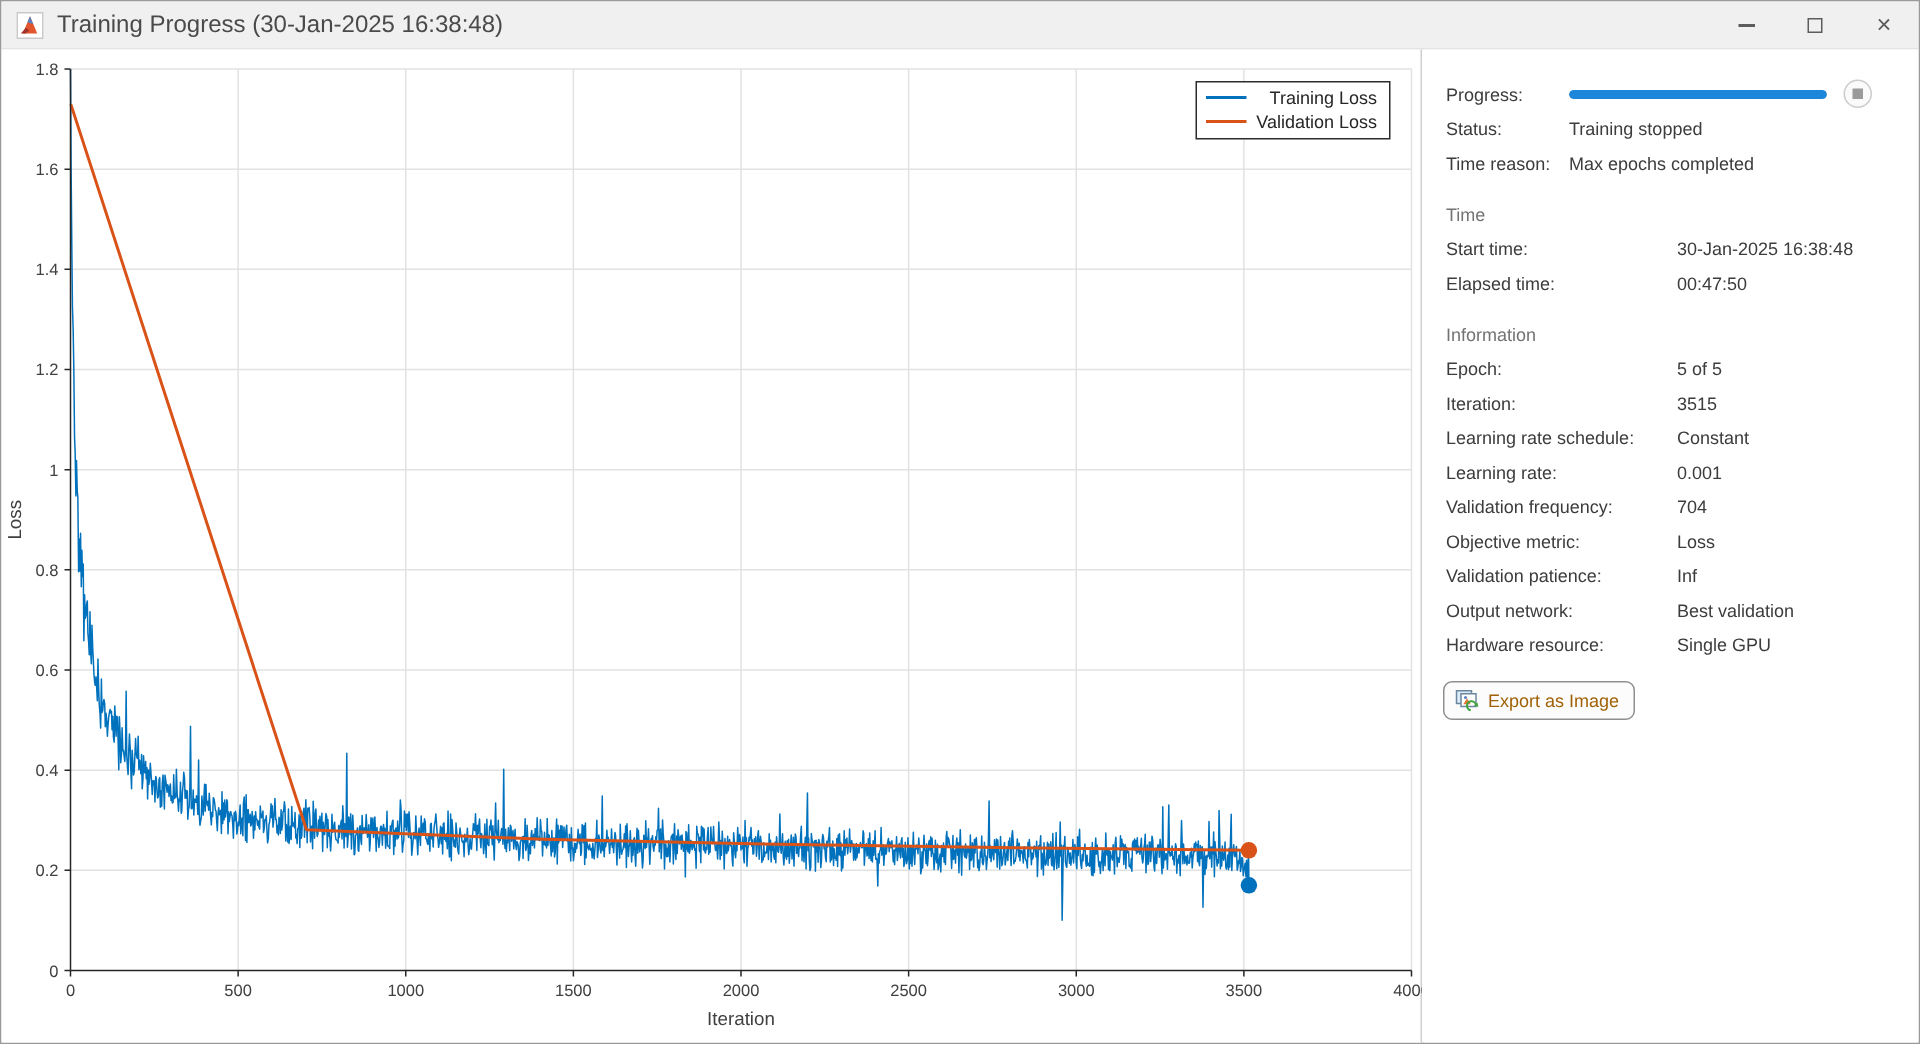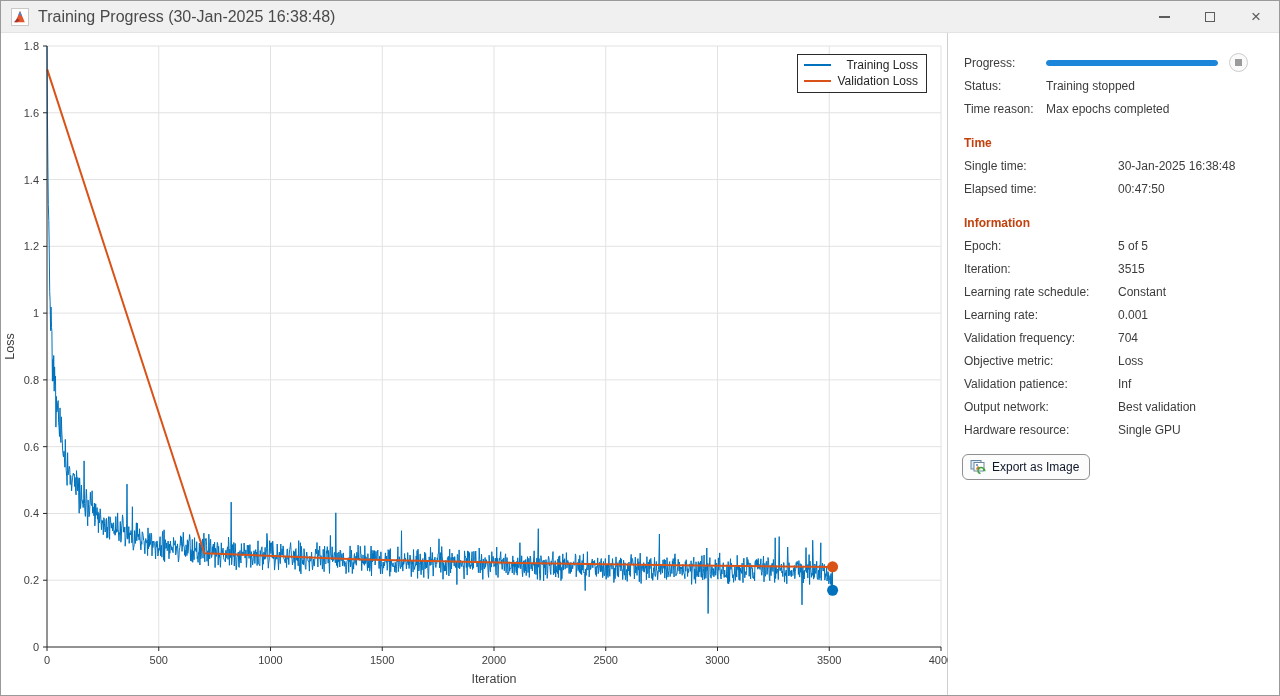--- a/index.html
+++ b/index.html
@@ -32,32 +32,32 @@
   .lswatch { display:inline-block; width:27px; border-top:2px solid #000; margin-right:7px; }
   .lname { font-size:12px; color:#262626; white-space:nowrap; }
 
   
   .panel { position:absolute; left:948px; top:32px; width:330px; height:662px;
     background:#fff; padding-top:18px; font-size:12px; color:#3c3c3c; }
   .prow { display:flex; align-items:center; min-height:23px; padding-left:15px; }
   .prow.g1 .plabel { width:82px; }
   .plabel { width:154px; flex:none; color:#3c3c3c; }
   .pvalue { color:#3c3c3c; white-space:nowrap; }
-  .pheader { font-weight:bold; color:#c2410c; padding-left:15px; height:23px;
+  .pheader { font-weight:normal; color:#737373; padding-left:15px; height:23px;
     display:flex; align-items:center; }
   .mt12 { margin-top:11px; }
   .progress-track { width:172px; height:6px; border-radius:3px; background:#dcdcdc;
     overflow:hidden; }
   .progress-fill { height:100%; border-radius:3px; }
   .stop-btn { width:19px; height:19px; margin-left:11px; border-radius:50%;
     border:1px solid #cccccc; background:#fafafa; display:flex; align-items:center;
     justify-content:center; cursor:default; }
   .stop-square { width:7px; height:7px; background:#9b9b9b; }
   .export-btn { margin:13px 0 0 13px; display:inline-flex; align-items:center;
-    padding:4px 10px 4px 7px; font-size:12px; color:#0f172a; background:#fcfcfc;
+    padding:4px 10px 4px 7px; font-size:12px; color:#a16207; background:#fcfcfc;
     border:1px solid #8f8f8f; border-radius:6px; cursor:pointer;
     font-family:"Liberation Sans", sans-serif; }
   .export-btn svg { margin-right:6px; }
 </style>
 </head>
 <body>
 
 <div class="window">
 
   <div class="titlebar">
@@ -177,21 +177,21 @@
     </div>
 
     <div class="prow g1">
       <span class="plabel">Time reason:</span>
       <span class="pvalue">Max epochs completed</span>
     </div>
 
     <div class="pheader mt12">Time</div>
 
     <div class="prow">
-      <span class="plabel">Single time:</span>
+      <span class="plabel">Start time:</span>
       <span class="pvalue">30-Jan-2025 16:38:48</span>
     </div>
     <div class="prow">
       <span class="plabel">Elapsed time:</span>
       <span class="pvalue">00:47:50</span>
     </div>
 
     <div class="pheader mt12">Information</div>
 
     <div class="prow">

